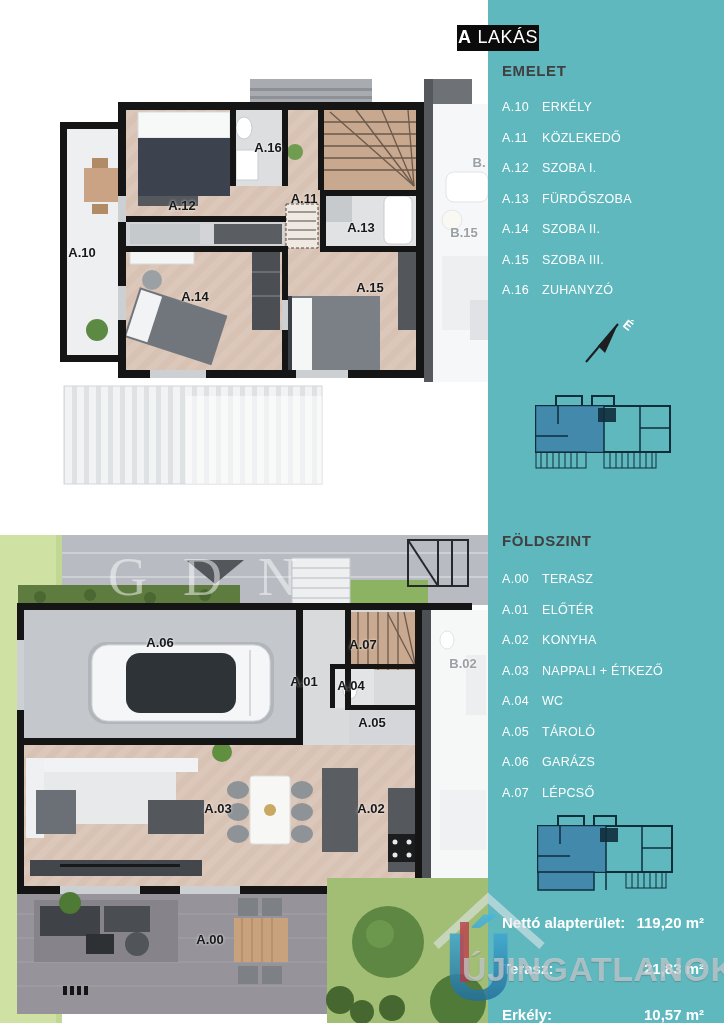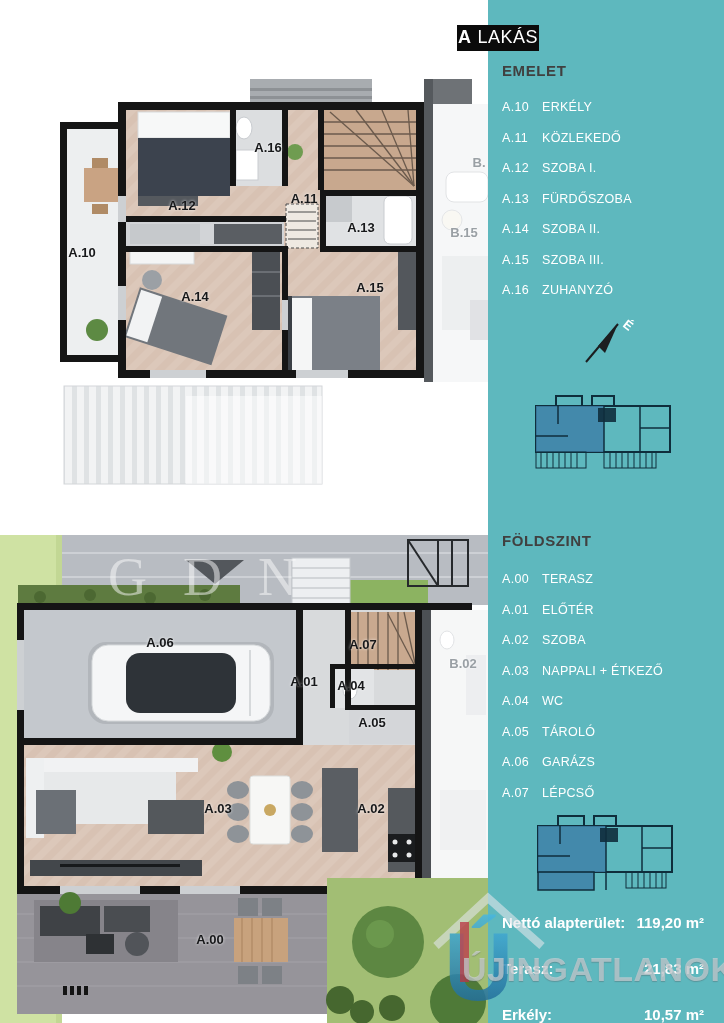--- a/index.html
+++ b/index.html
@@ -420,21 +420,21 @@
       <div class="room-row">
         <span class="room-code">A.00</span>
         <span class="room-label">TERASZ</span>
         </div>
       <div class="room-row">
         <span class="room-code">A.01</span>
         <span class="room-label">ELŐTÉR</span>
         </div>
       <div class="room-row">
         <span class="room-code">A.02</span>
-        <span class="room-label">SZOBA</span>
+        <span class="room-label">KONYHA</span>
         </div>
       <div class="room-row">
         <span class="room-code">A.03</span>
         <span class="room-label">NAPPALI + ÉTKEZŐ</span>
         </div>
       <div class="room-row">
         <span class="room-code">A.04</span>
         <span class="room-label">WC</span>
         </div>
       <div class="room-row">

